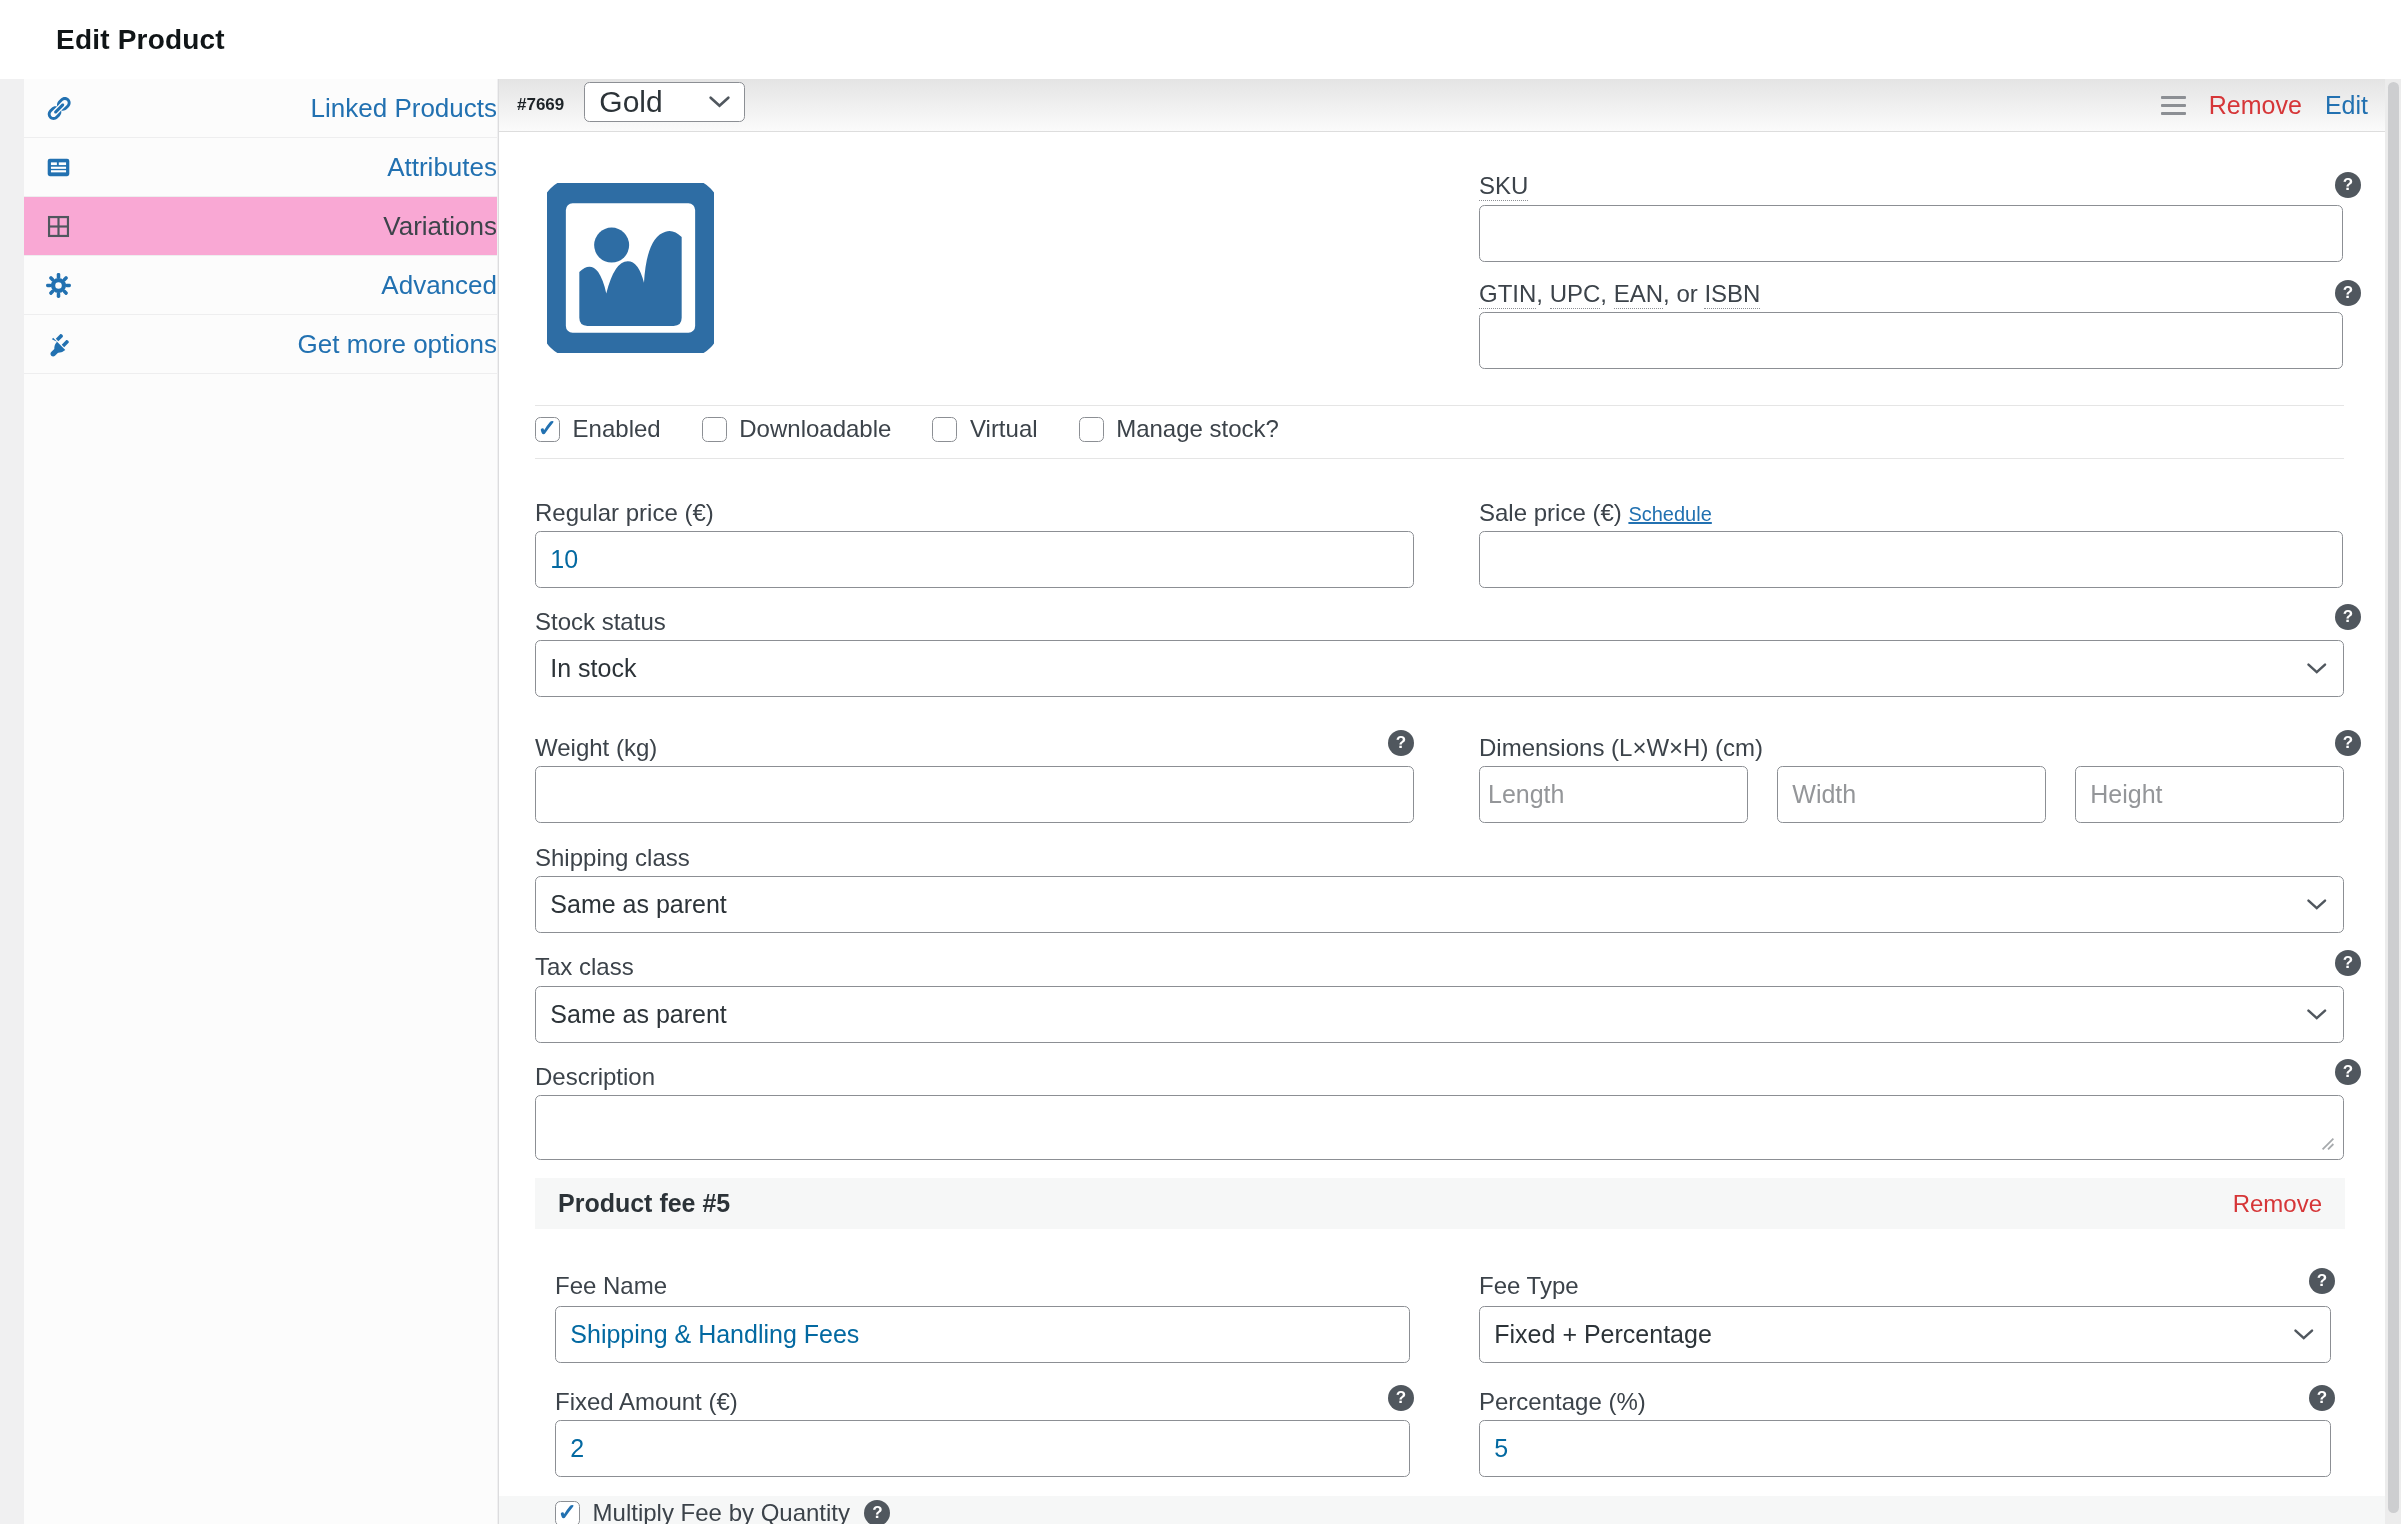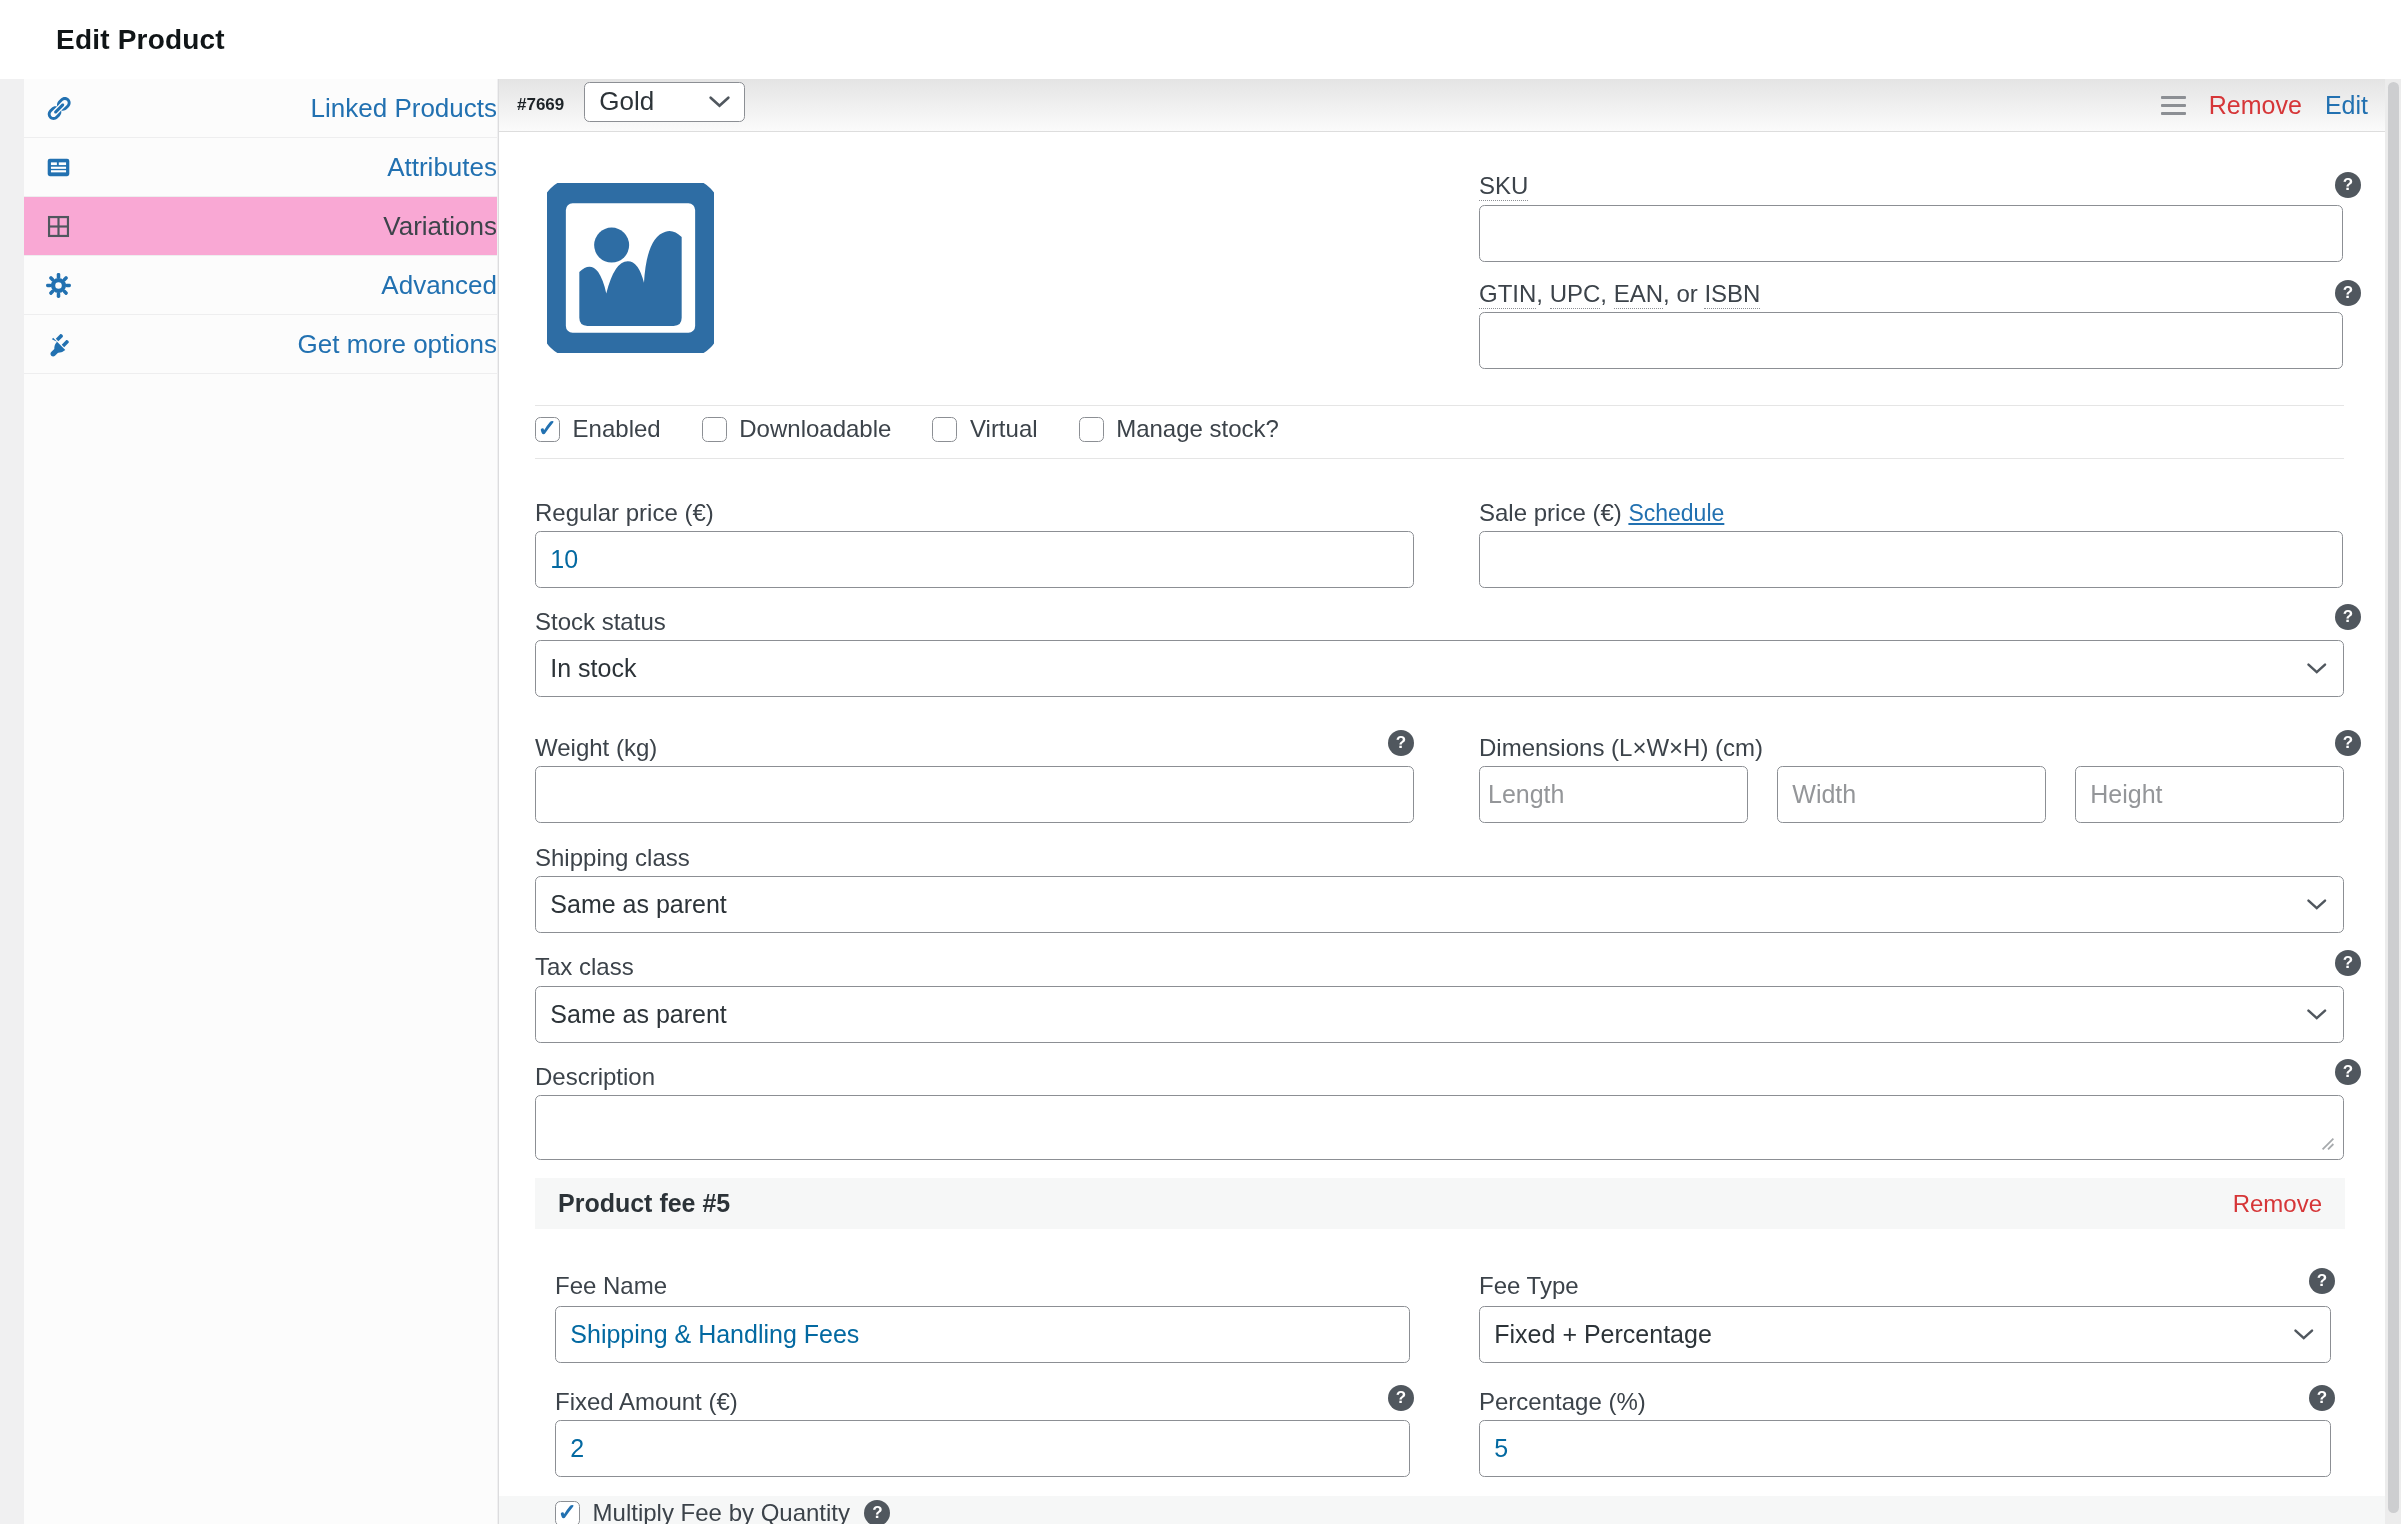--- a/index.html
+++ b/index.html
@@ -27,21 +27,21 @@
   
   .main { left:498px; top:79px; width:1888px; height:1446px; background:#ffffff; border-left:0.9px solid #dcdcde; }
 
   
   .var-header { position:absolute; left:0; top:0; width:1888px; height:53px;
     background:linear-gradient(#e4e4e4, #fbfbfb); border-bottom:0.9px solid #dddddd;
     display:flex; align-items:center; }
   .var-id { margin-left:18px; font-size:17px; font-weight:700; color:#1d2327; }
   .attr-select { position:absolute; left:85px; top:2.7px; width:161px; height:40px; background:#fff;
     border:1.8px solid #8c8f94; border-radius:5.4px; display:flex; align-items:center; justify-content:space-between;
-    padding:0 12.6px 0 14.3px; font-size:26px; color:#2c3338; cursor:pointer; }
+    padding:0 12.6px 0 14.3px; font-size:30px; color:#2c3338; cursor:pointer; }
   .header-right { position:absolute; right:18px; top:0; height:53px; display:flex; align-items:center; gap:23px; }
   .drag-handle { display:flex; flex-direction:column; gap:4.5px; width:25px; cursor:grab; padding:3.6px 0; }
   .drag-handle i { display:block; height:3.6px; background:#8c8f94; border-radius:0.9px; }
   .link-red { font-size:25px; color:#d63638; text-decoration:none; cursor:pointer; }
   .link-blue { font-size:25px; color:#2271b1; text-decoration:none; cursor:pointer; }
 
   
   .lbl { position:absolute; font-size:24px; color:#3c434a; white-space:nowrap; }
   .inp { position:absolute; height:57px; background:#fff; border:1.8px solid #8c8f94; border-radius:5.4px;
     font-size:25px; color:#0369a1; padding:0 14.3px; font-family:"Liberation Sans", sans-serif; }
@@ -216,21 +216,21 @@
     <span class="cb-gap"></span>
     <span class="cb"></span>
     <span class="cb-label">Manage stock?</span>
   </div>
 
   <div class="divider" style="top:379px;"></div>
 
   <div class="lbl" style="left:36px; top:420px;">Regular price (€)</div>
   <input class="inp" style="left: 36px; top: 452px; width: 879px;" value="10">
 
-  <div class="lbl" style="left:980px; top:420px;"><span>Sale price (€)</span> <a class="link-blue" style="font-size:23px; text-decoration:underline;">Schedule</a></div>
+  <div class="lbl" style="left:980px; top:420px;"><span>Sale price (€)</span> <a class="link-blue" style="font-size:20px; text-decoration:underline;">Schedule</a></div>
   <input class="inp" style="left: 980px; top: 452px; width: 864px;" value="">
 
   <div class="lbl" style="left:36px; top:529px;">Stock status</div>
   <div class="help" style="left:1836px; top:525px;">
       <span>?</span>
     </div>
   <div class="sel" style="left:36px; top:561px; width:1809px;">
     <span>In stock</span>
     <svg class="chev" width="21.5" height="13.5" viewBox="0 0 26 16" fill="none" stroke="#50575e" stroke-width="3" stroke-linecap="round">
         <path d="M3 3 L13 12 L23 3"></path>

